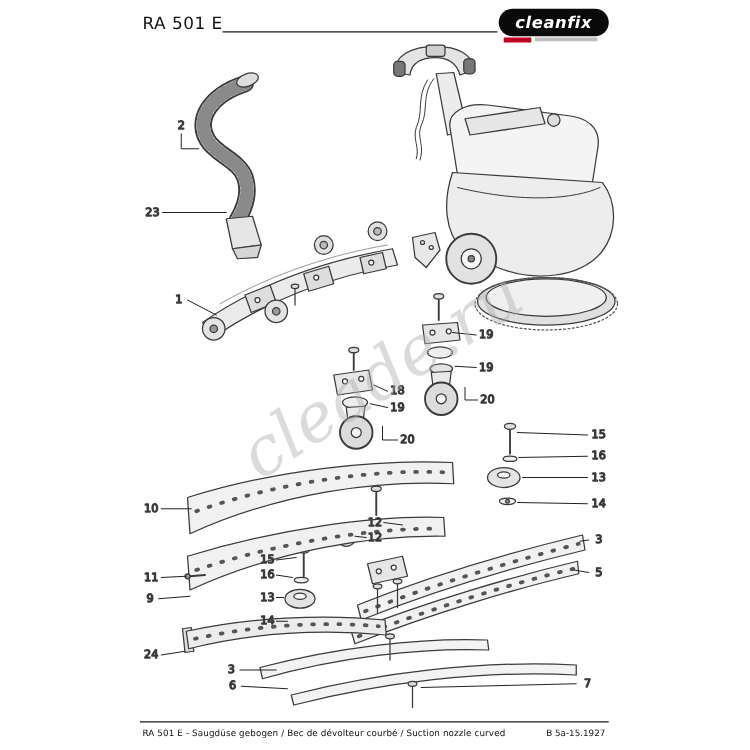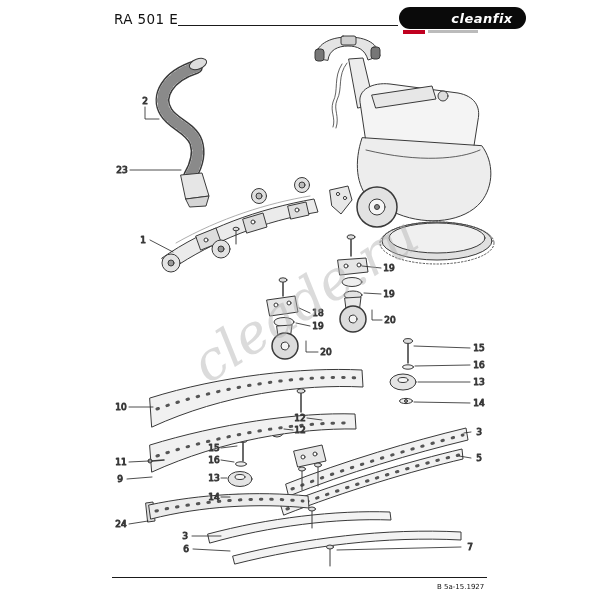--- a/index.html
+++ b/index.html
@@ -12,21 +12,21 @@
     position:absolute; left:114px; top:11px;
     font-size:13.5px; letter-spacing:0.4px; font-weight:400;
   }
   .header-rule {
     position:absolute; left:178px; top:25px; width:220px; height:1.2px;
     background:#1a1a1a;
   }
   .logo-box {
     position:absolute; left:399px; top:7px; width:88px; height:22px;
     background:#0a0a0a; border-radius:11px;
-    display:flex; align-items:center; justify-content:center;padding-left:39px;
+    display:flex; align-items:center; justify-content:center;
   }
   .logo-text {
     color:#ffffff; font-style:italic; font-weight:bold; font-size:13px;
     letter-spacing:0.5px; font-family:"DejaVu Sans", sans-serif;
   }
   .logo-red-mark {
     position:absolute; left:403px; top:30px; width:22px; height:4px;
     background:#c00020;
   }
   .logo-fineprint {
@@ -271,15 +271,16 @@
           <text x="186" y="549" class="callout">6</text>
           <polyline points="461,547 337,550" fill="none" stroke="#222" stroke-width="0.8"></polyline>
           <text x="470" y="547" class="callout">7</text>
         </g>
     </g>
   </svg>
 
   <div class="watermark">cleade.ru</div>
 
   <div class="footer-rule"></div>
+  <div class="footer-left">RA 501 E - Saugdüse gebogen / Bec de dévolteur courbé / Suction nozzle curved</div>
   <div class="footer-right">B 5a-15.1927</div>
 
 </div>
 
 </body></html>

